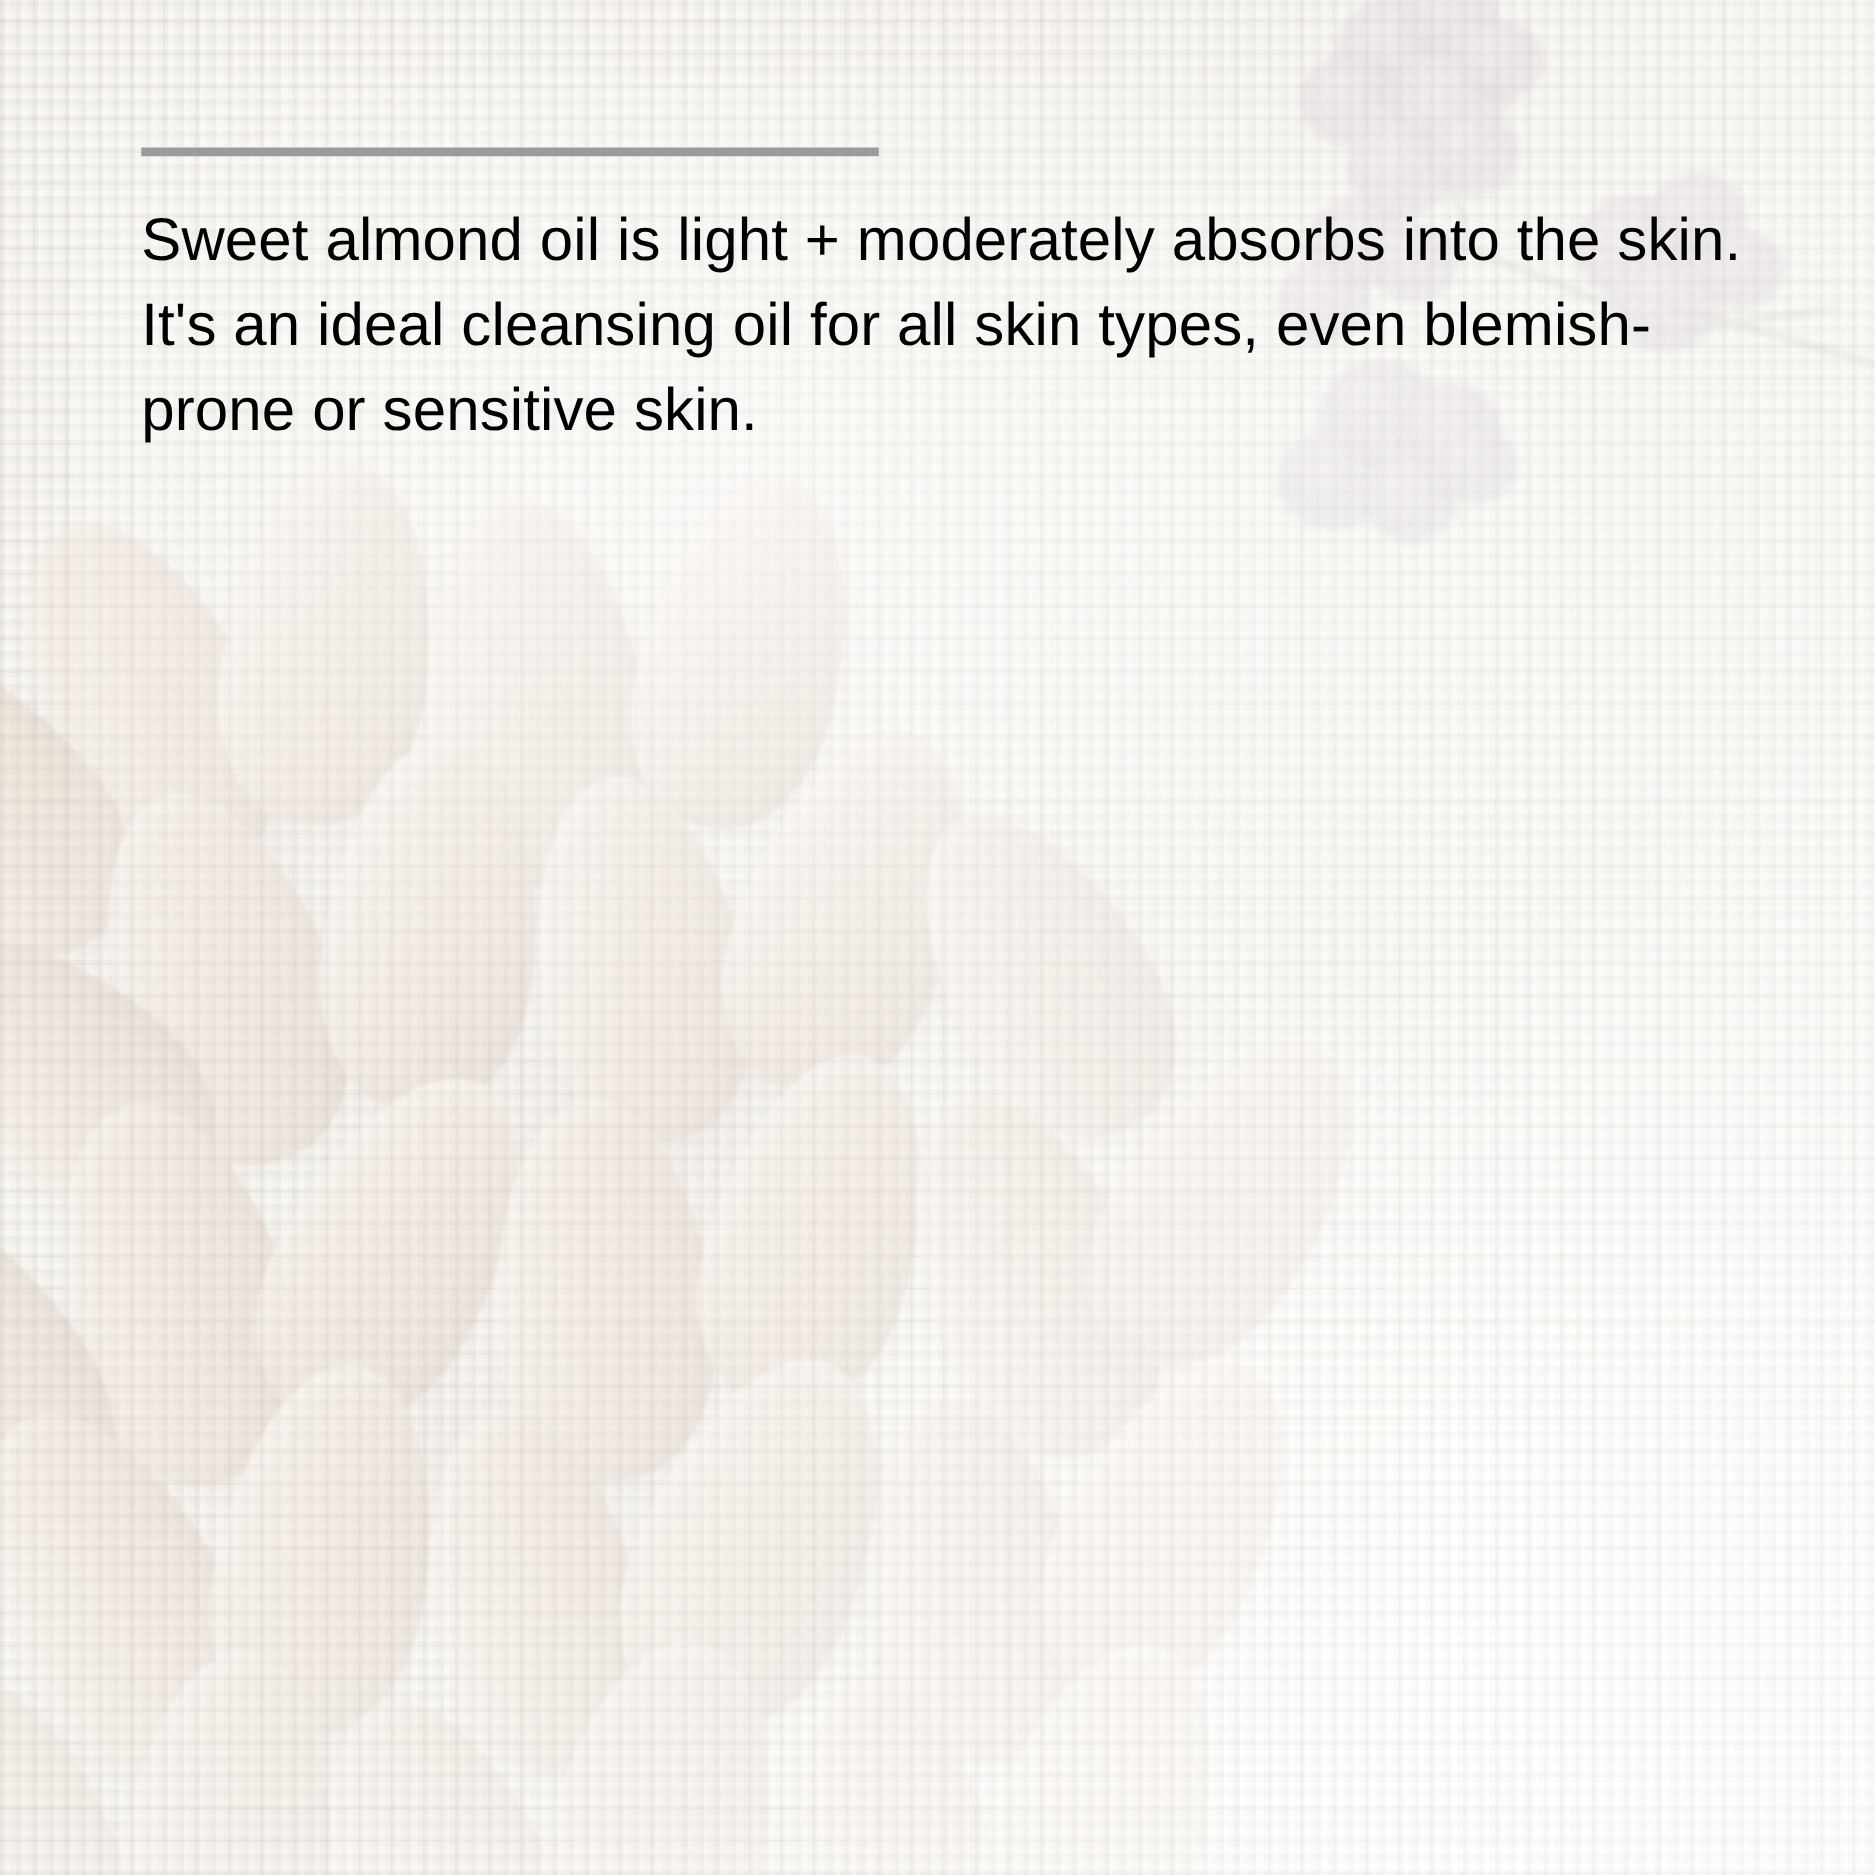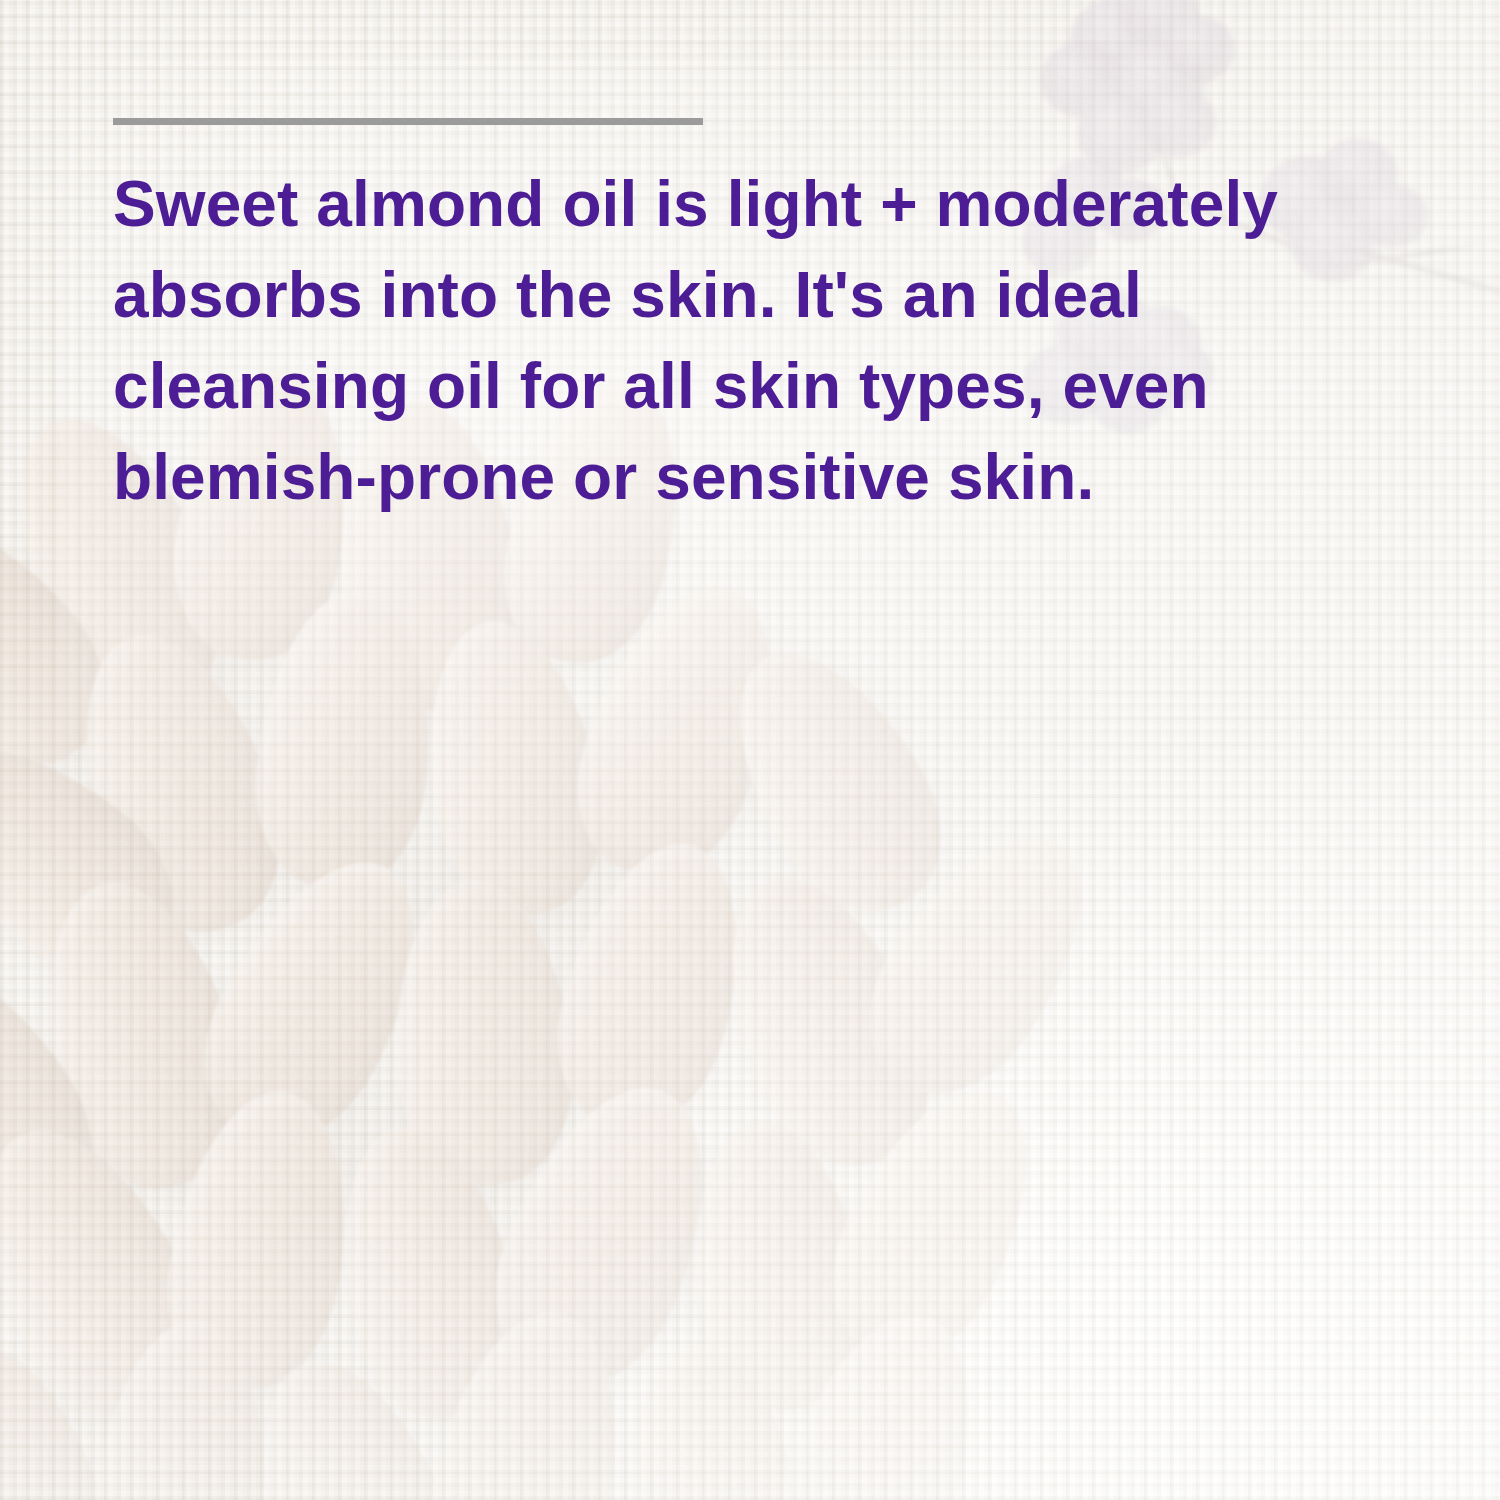--- a/index.html
+++ b/index.html
@@ -236,27 +236,27 @@
 
   #title-rule {
     width: 590px;
     height: 7px;
     background: #9b9b9b;
     margin-top: 22px;
     margin-bottom: 34px;
   }
 
   .body-paragraph {
-    color: #4c1d95;
-    font-size: 64px;
+    color: #000000;
+    font-size: 48px;
     line-height: 1.42;
     letter-spacing: 0.1px;
     margin: 0 0 46px 0;
     max-width: 1290px;
-    font-weight: 700;
+    font-weight: 400;
   }
 
   .body-paragraph:last-child {
     margin-bottom: 0;
   }
 </style>
 </head>
 <body>
 
 <div id="canvas">

